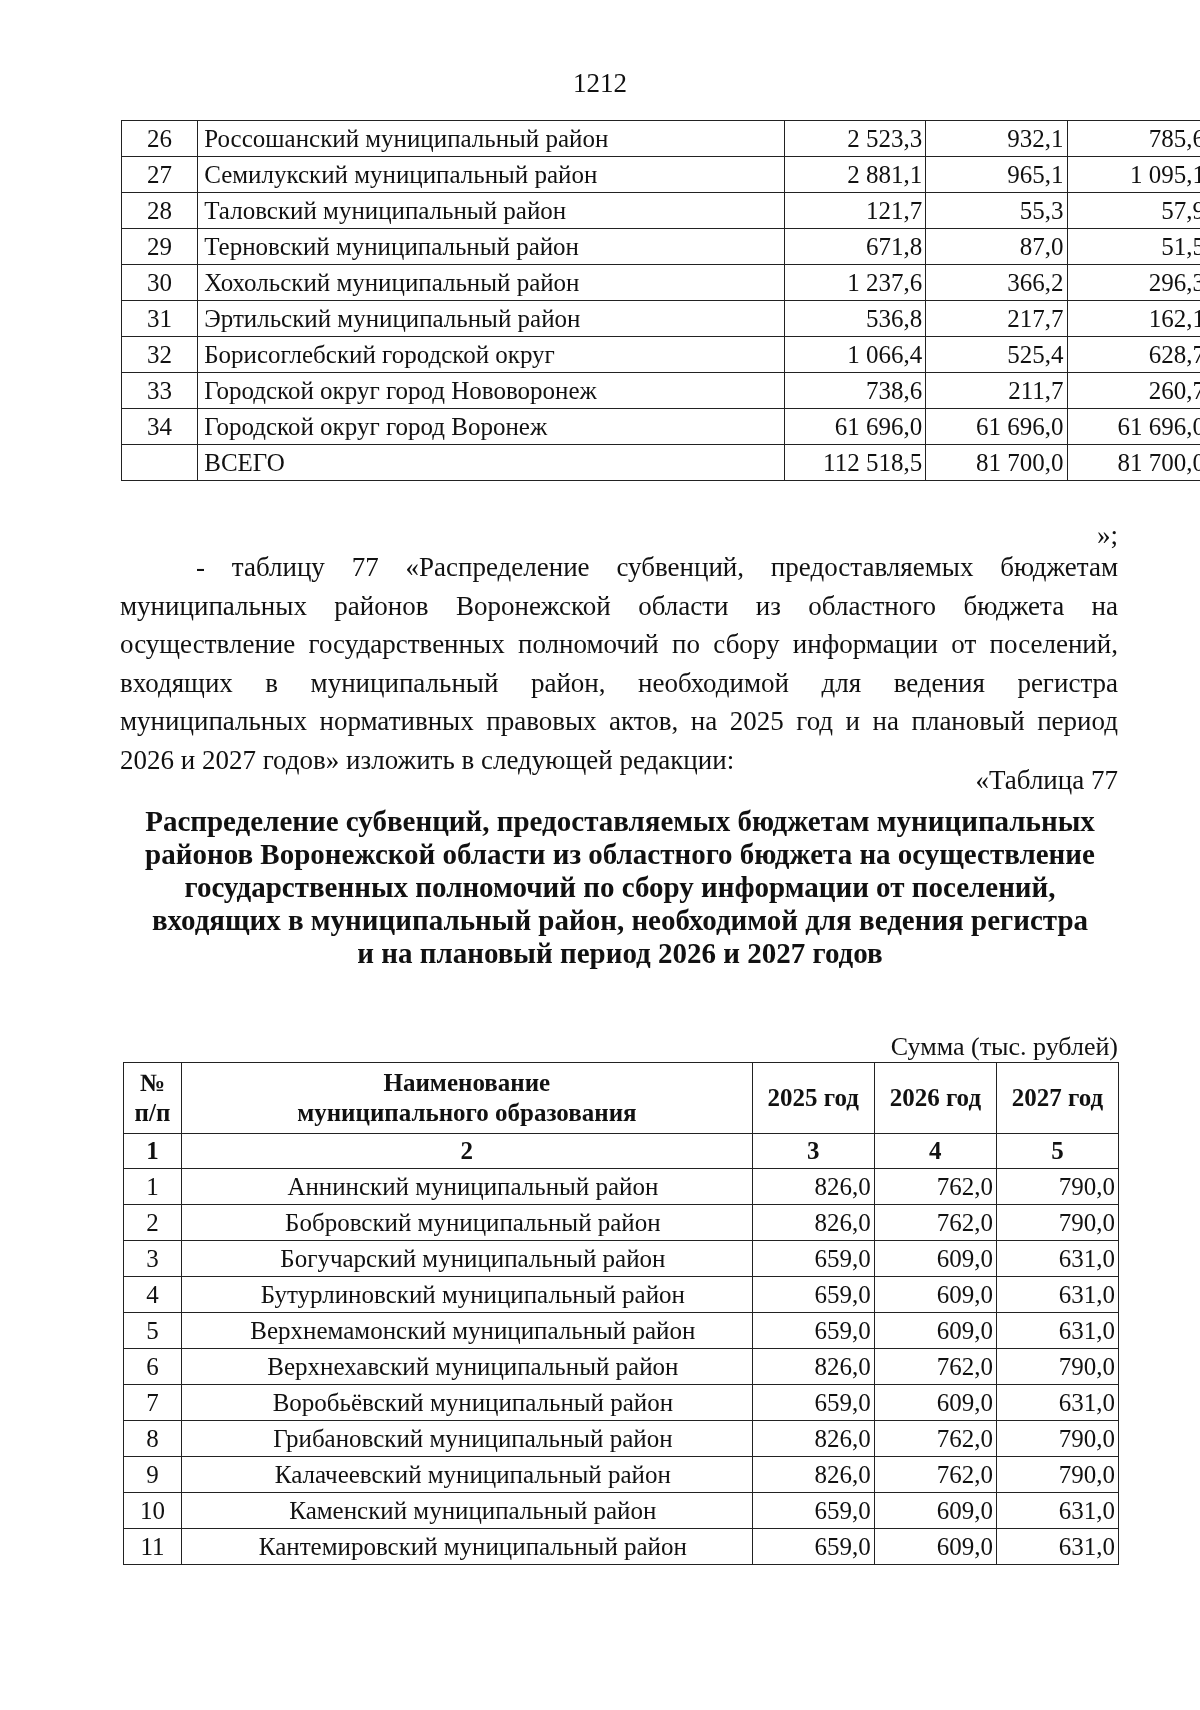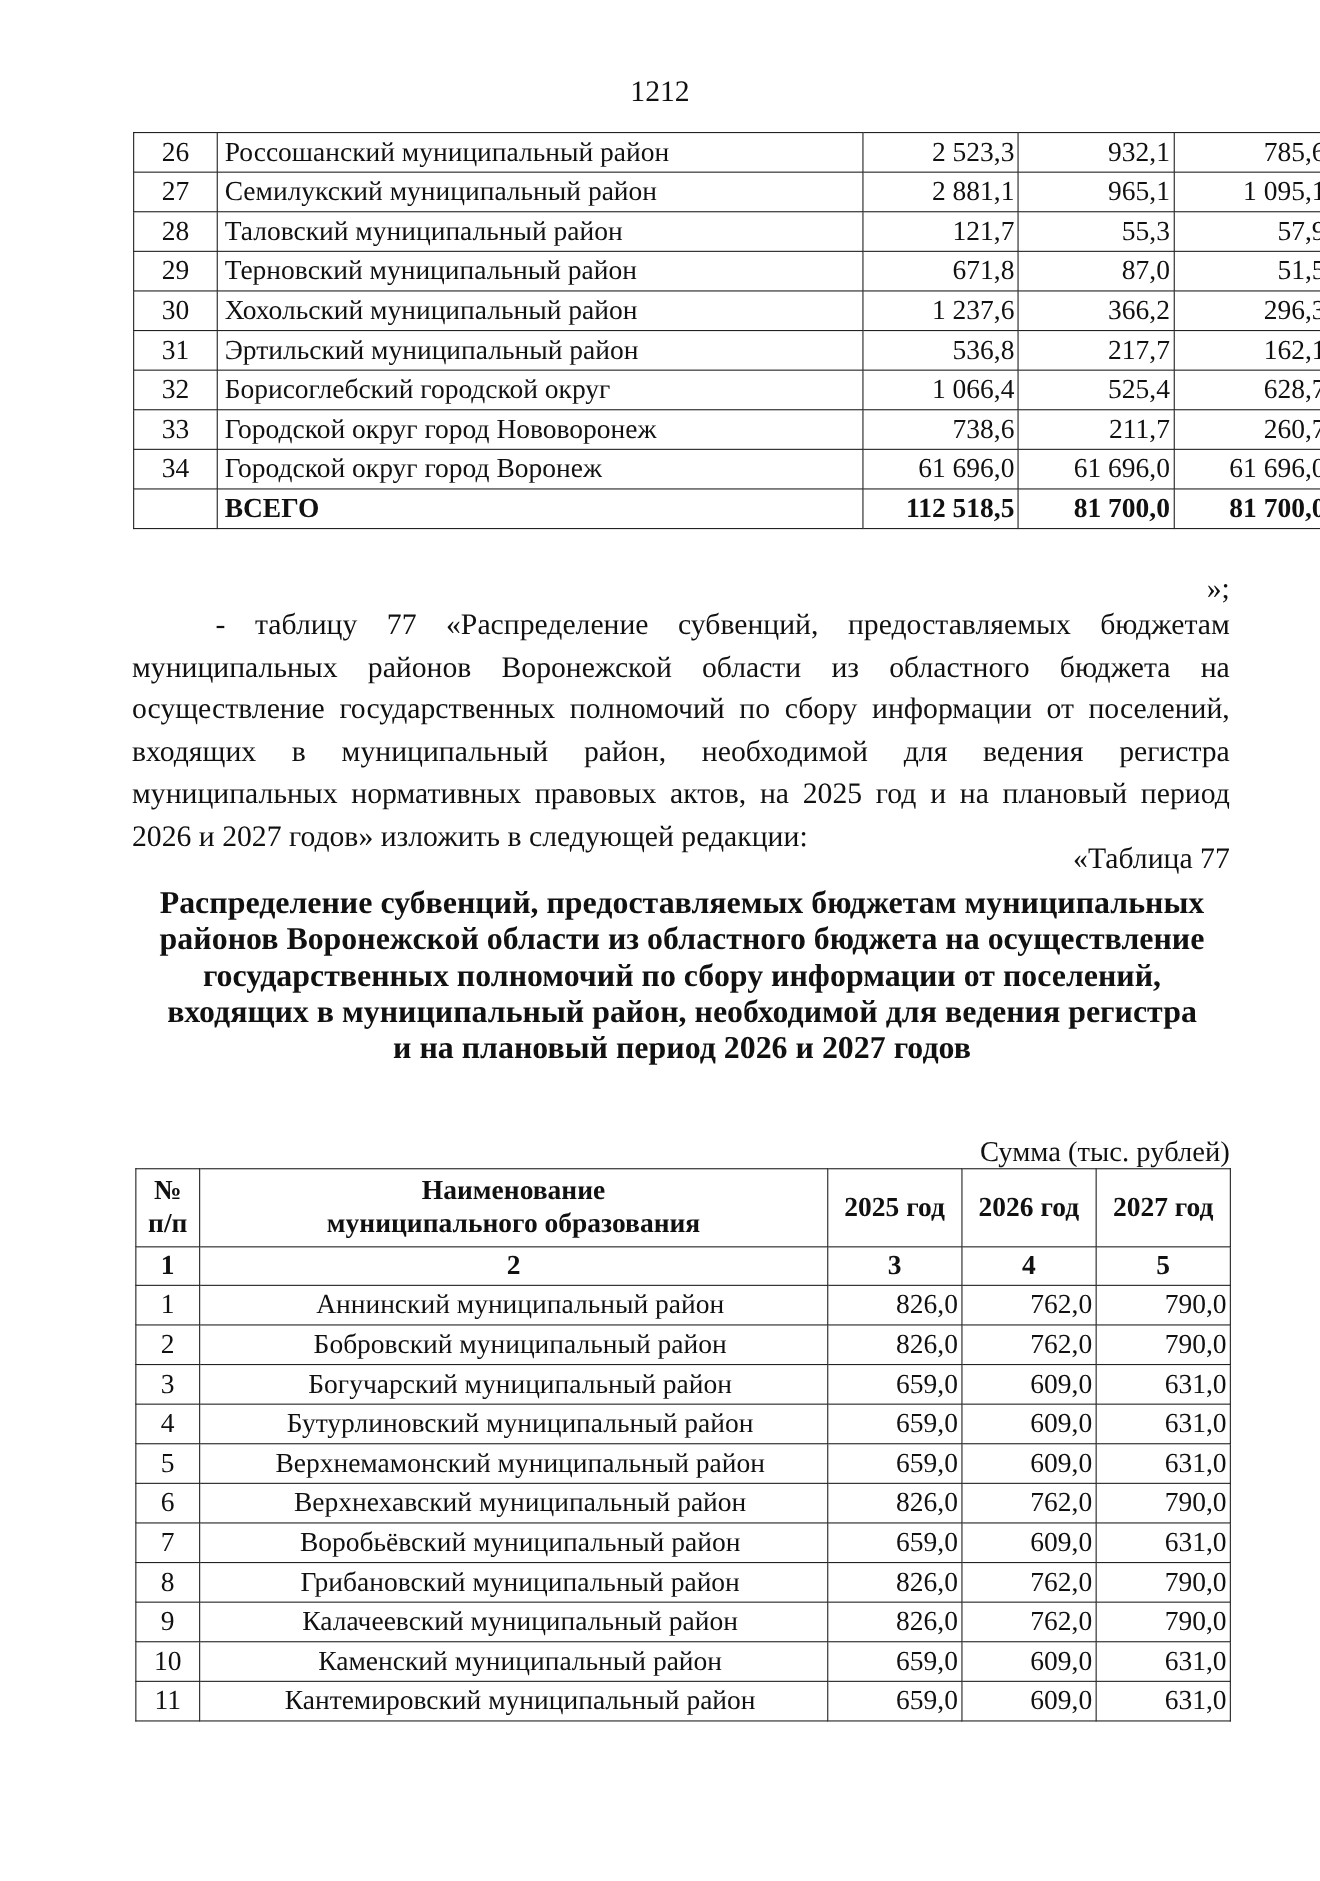--- a/index.html
+++ b/index.html
@@ -13,21 +13,21 @@
   }
   table { border-collapse: collapse; position: absolute; }
   td, th { border: 1.5px solid #222; font-size: 25px; padding: 0 4px; height: 35px; line-height: 34px; }
   .t1 { left: 121px; top: 120px; width: 1088px; }
   .t1 td.num { width: 60px; text-align: center; }
   .t1 td.name { width: 520px; text-align: left; padding-left: 6px; }
   .t1 td.v { text-align: right; padding-right: 3px; }
   .t1 td.v1 { width: 120px; }
   .t1 td.v2 { width: 120px; }
   .t1 td.v3 { width: 120px; margin-top: 44px; }
-  .t1 tr.total td { font-weight: bold; }
+  .t1 tr.total td { font-weight: normal; }
 
   .closing { position: absolute; top: 520px; right: 82px; font-size: 27px; }
   .para {
     position: absolute; left: 120px; top: 548px; width: 998px;
     font-size: 27px; line-height: 38.5px; text-align: justify;
     text-indent: 76px;
   }
   .table-label { position: absolute; top: 765px; right: 82px; font-size: 27px; }
   .title {
     position: absolute; left: 120px; top: 805px; width: 1000px; text-align: center;

